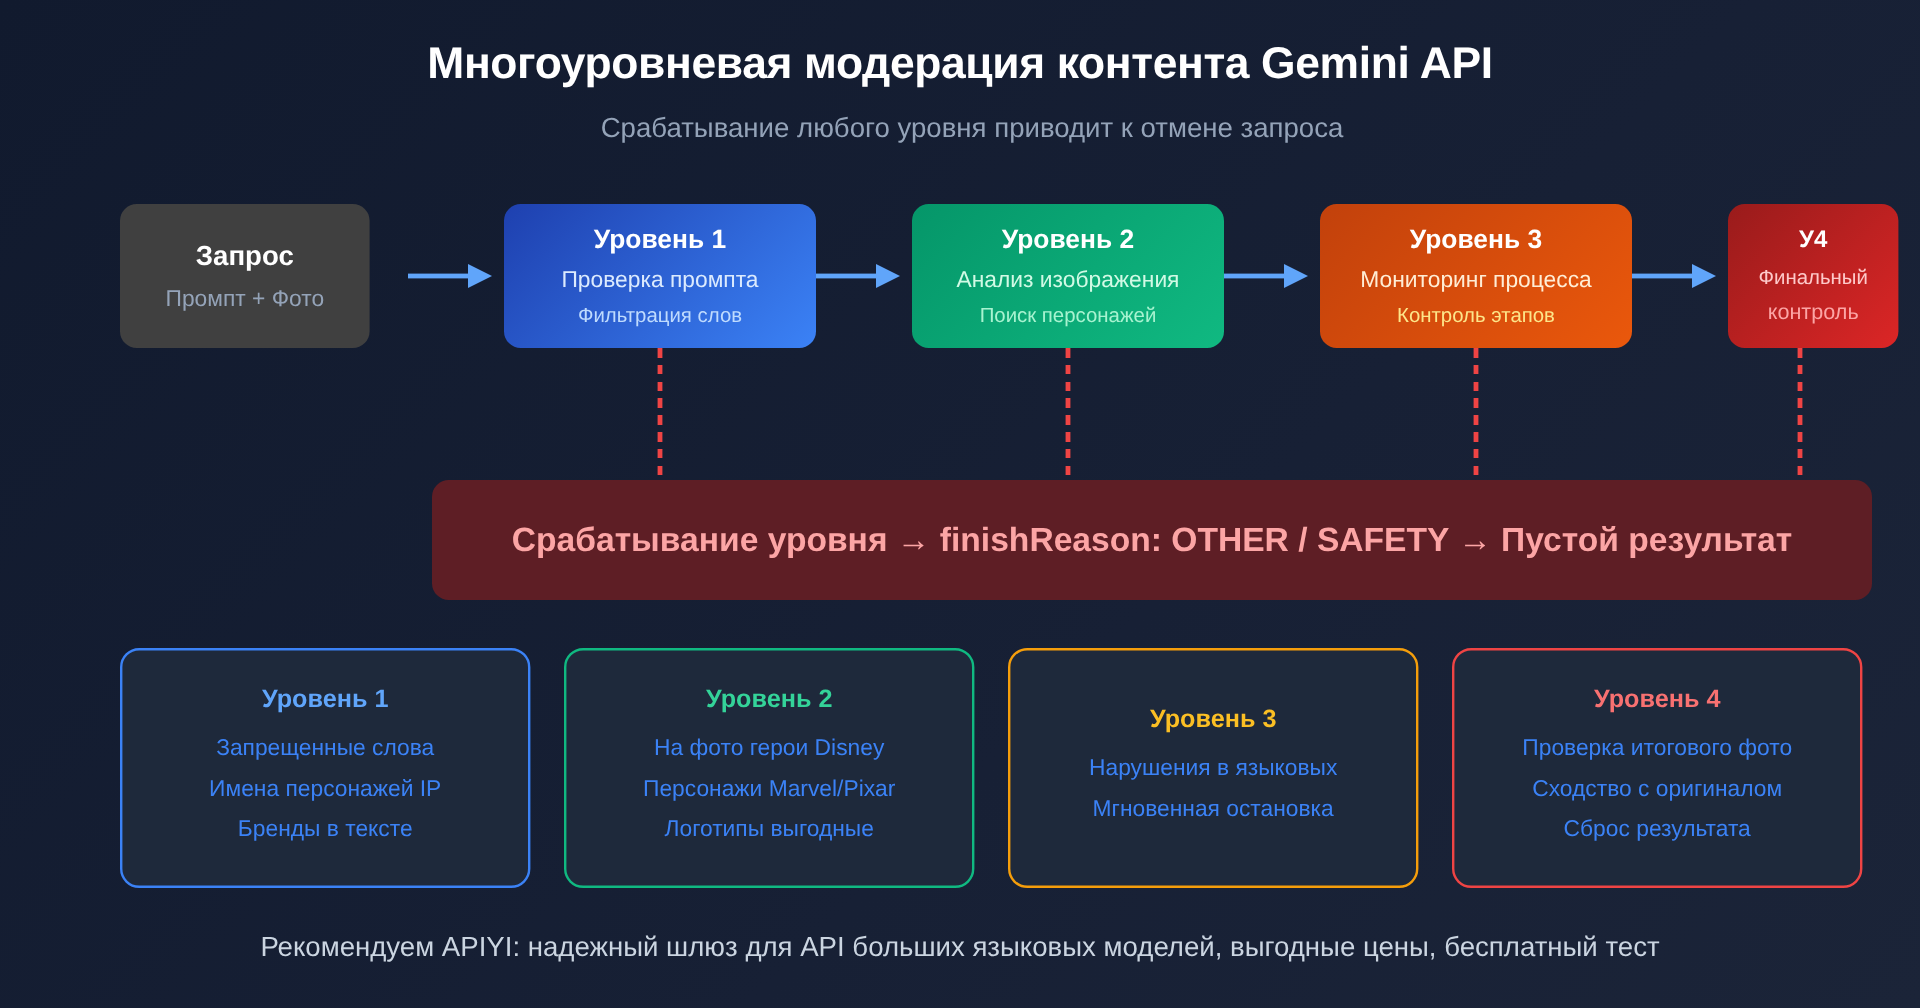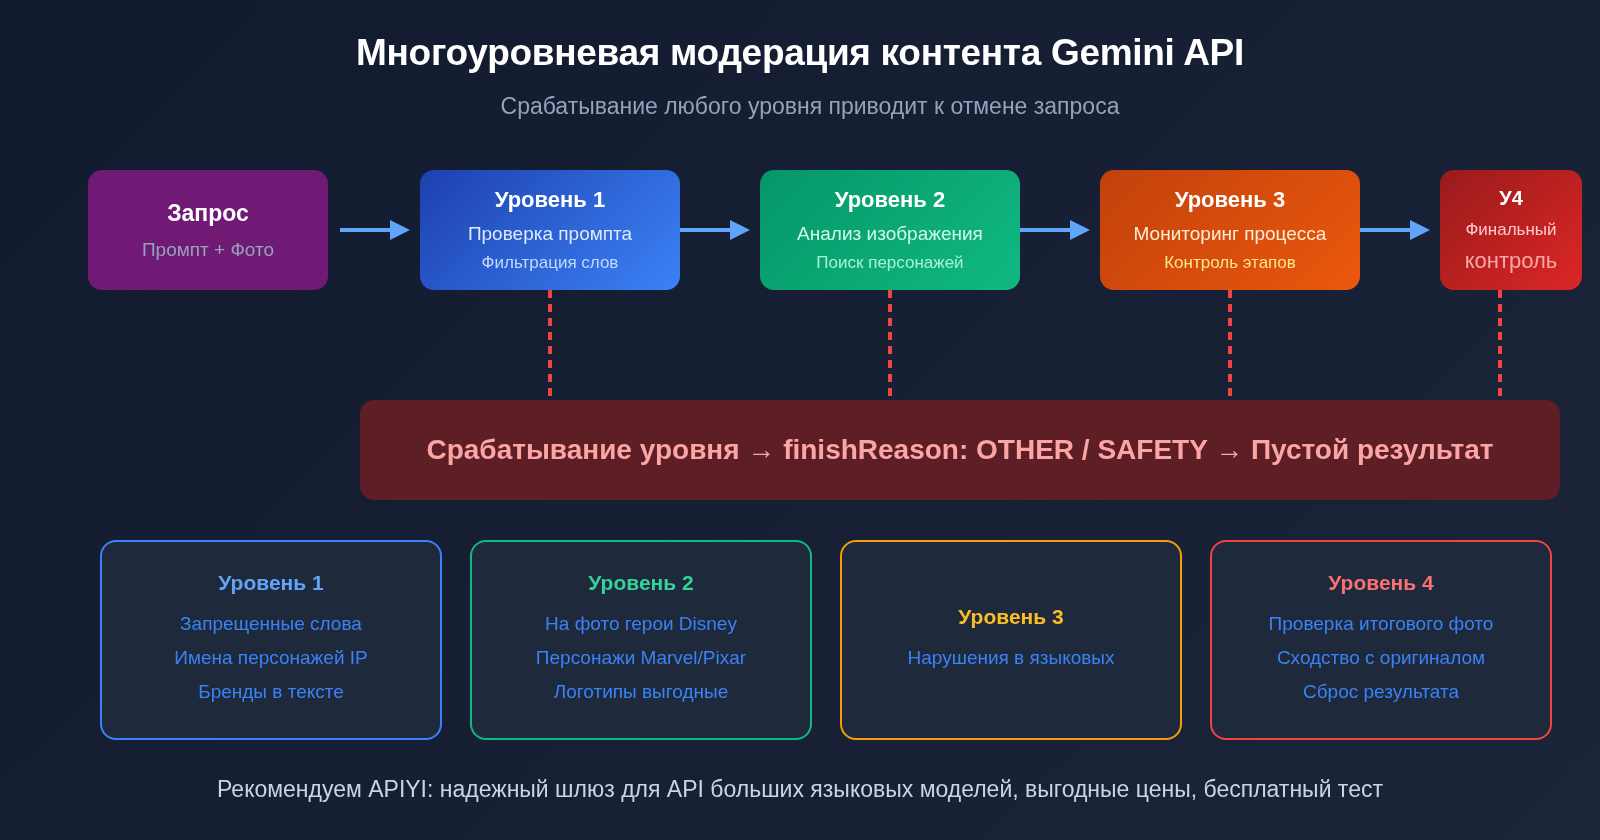--- a/index.html
+++ b/index.html
@@ -20,36 +20,36 @@
     text-align: center; font-size: 23px; color: #94a3b8; padding-left: 20px;
   }
   .node {
     position: absolute; top: 170px; height: 120px; border-radius: 14px;
     display: flex; flex-direction: column; align-items: center; justify-content: center;
     text-align: center;
   }
   .node .n-title { font-size: 22px; font-weight: bold; color: #fff; }
   .node .n-line1 { font-size: 19px; margin-top: 10px; }
   .node .n-line2 { font-size: 17px; margin-top: 8px; text-align: right; }
-  .node-request { left: 88px; width: 240px; background: #701a75; }
+  .node-request { left: 100px; width: 208px; background: #404040; }
   .node-request .n-title { font-size: 23px; }
   .node-request .n-line1 { color: #94a3b8; margin-top: 12px; }
   .node-l1 { left: 420px; width: 260px; background: linear-gradient(135deg, #1e40af 0%, #3b82f6 100%); }
   .node-l1 .n-line1 { color: #dbeafe; }
   .node-l1 .n-line2 { color: #bfdbfe; }
   .node-l2 { left: 760px; width: 260px; background: linear-gradient(135deg, #059669 0%, #10b981 100%); }
   .node-l2 .n-line1 { color: #d1fae5; }
   .node-l2 .n-line2 { color: #a7f3d0; }
   .node-l3 { left: 1100px; width: 260px; background: linear-gradient(135deg, #c2410c 0%, #ea580c 100%); }
   .node-l3 .n-line1 { color: #ffedd5; }
   .node-l3 .n-line2 { color: #fde68a; }
   .node-l4 { left: 1440px; width: 142px; background: linear-gradient(135deg, #991b1b 0%, #dc2626 100%); }
   .node-l4 .n-title { font-size: 20px; }
   .node-l4 .n-line1 { color: #fecaca; font-size: 17px; }
-  .node-l4 .n-line2 { color: #fca5a5; font-size: 22px; }
+  .node-l4 .n-line2 { color: #fca5a5; font-size: 18px; }
 
   .arrow { position: absolute; top: 220px; height: 20px; }
   .arrow .shaft { position: absolute; left: 0; top: 8px; height: 4px; background: #60a5fa; }
   .arrow .head {
     position: absolute; top: 0; width: 0; height: 0;
     border-top: 10px solid transparent; border-bottom: 10px solid transparent;
     border-left: 20px solid #60a5fa;
   }
 
   .dash {
@@ -153,20 +153,21 @@
 </div>
 <div class="card card-2">
   <div class="c-title">Уровень 2</div>
   <div class="c-item">На фото герои Disney</div>
   <div class="c-item">Персонажи Marvel/Pixar</div>
   <div class="c-item">Логотипы выгодные</div>
 </div>
 <div class="card card-3">
   <div class="c-title">Уровень 3</div>
   <div class="c-item">Нарушения в языковых</div>
+  <div class="c-item">Мгновенная остановка</div>
 </div>
 <div class="card card-4">
   <div class="c-title">Уровень 4</div>
   <div class="c-item">Проверка итогового фото</div>
   <div class="c-item">Сходство с оригиналом</div>
   <div class="c-item">Сброс результата</div>
 </div>
 
 <div class="footer">Рекомендуем APIYI: надежный шлюз для API больших языковых моделей, выгодные цены, бесплатный тест</div>
 

